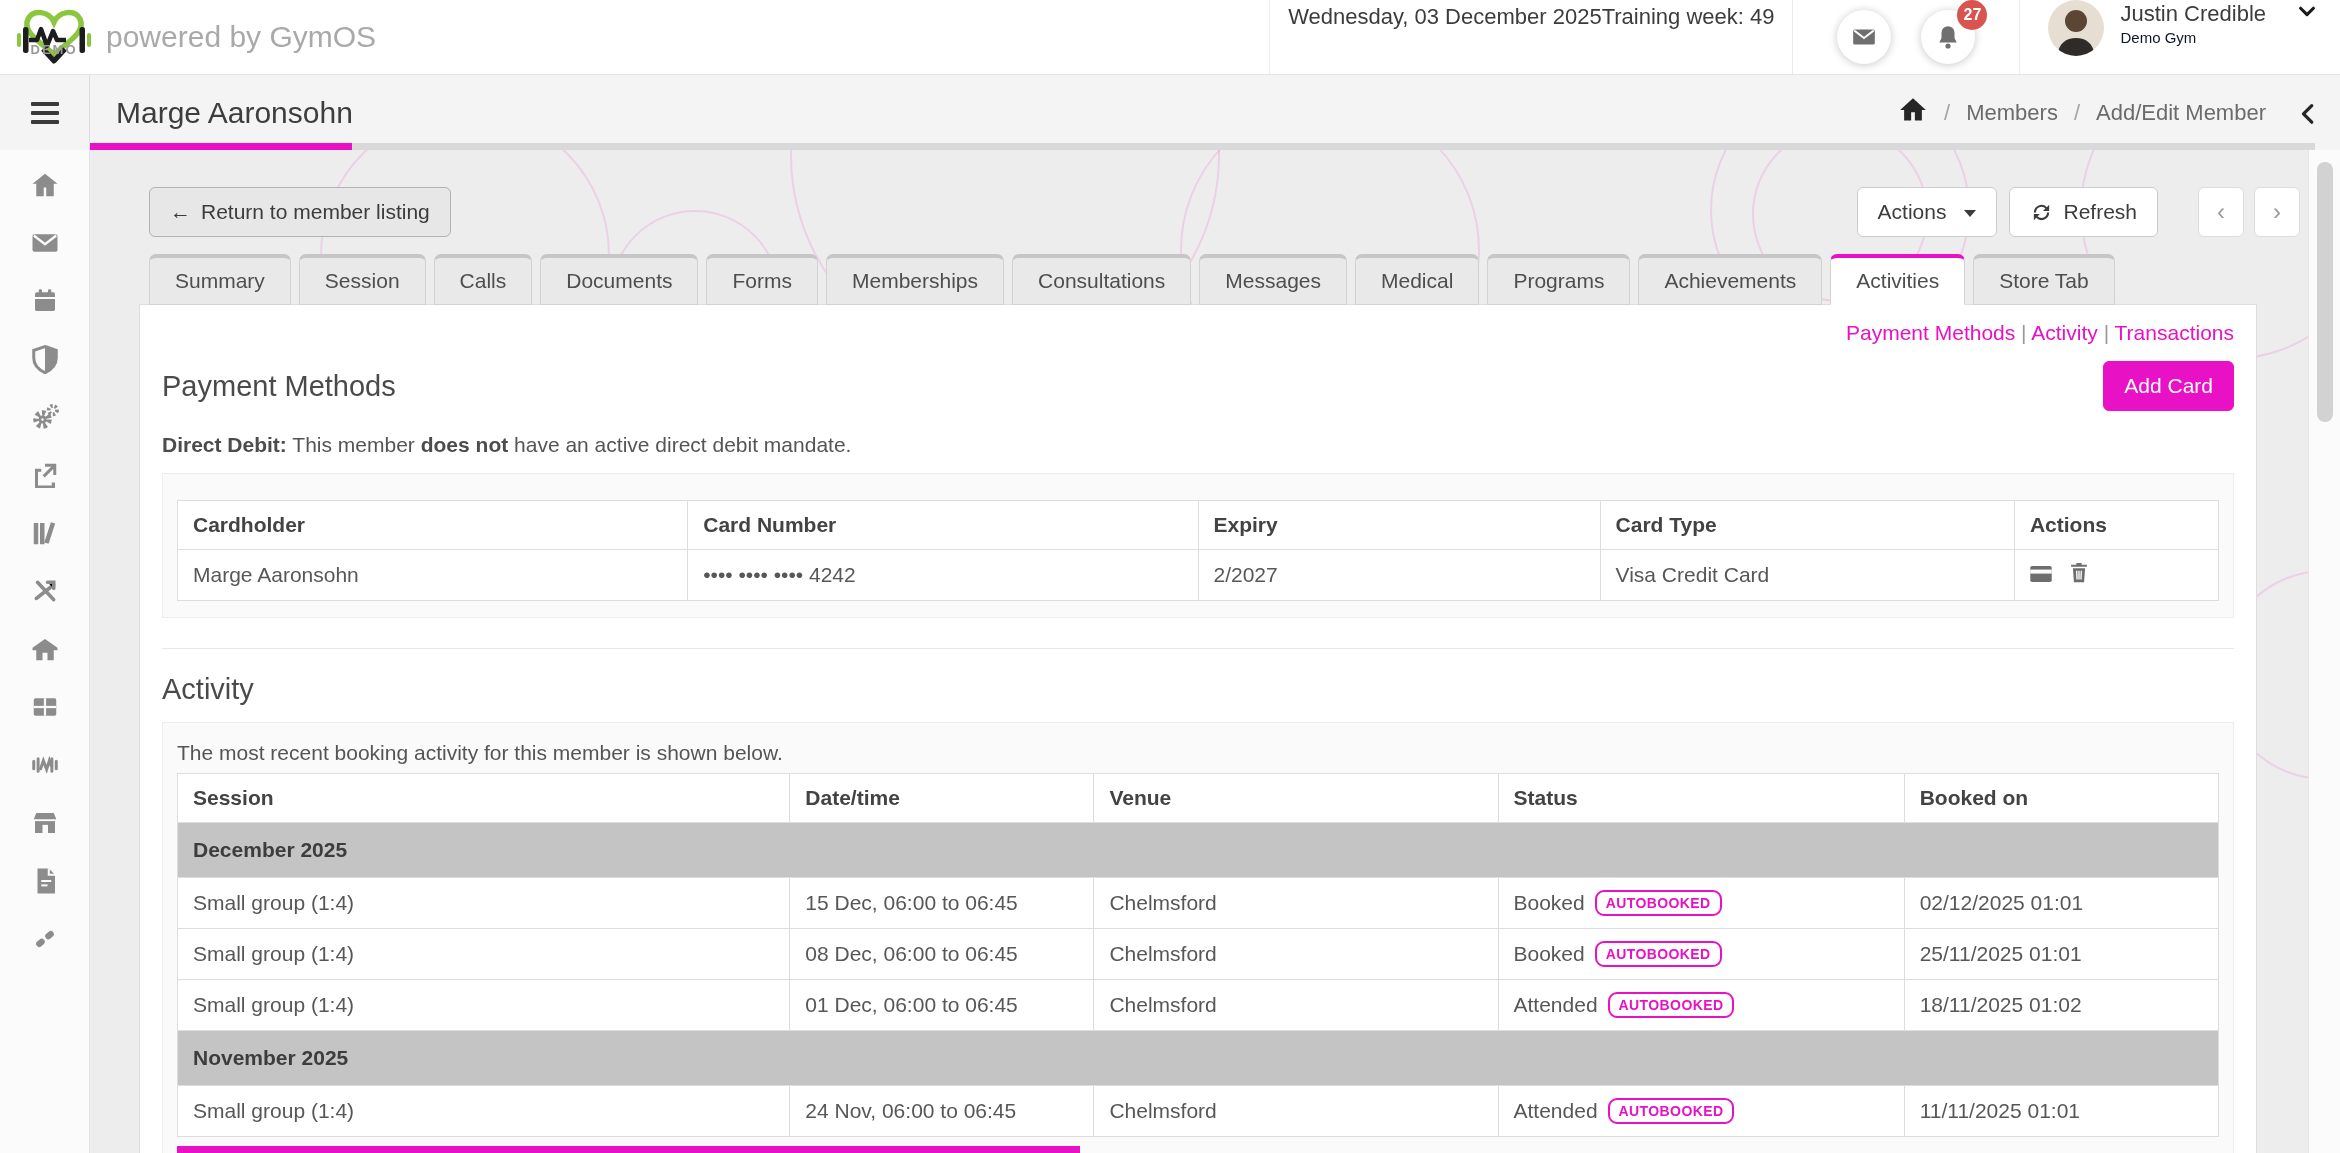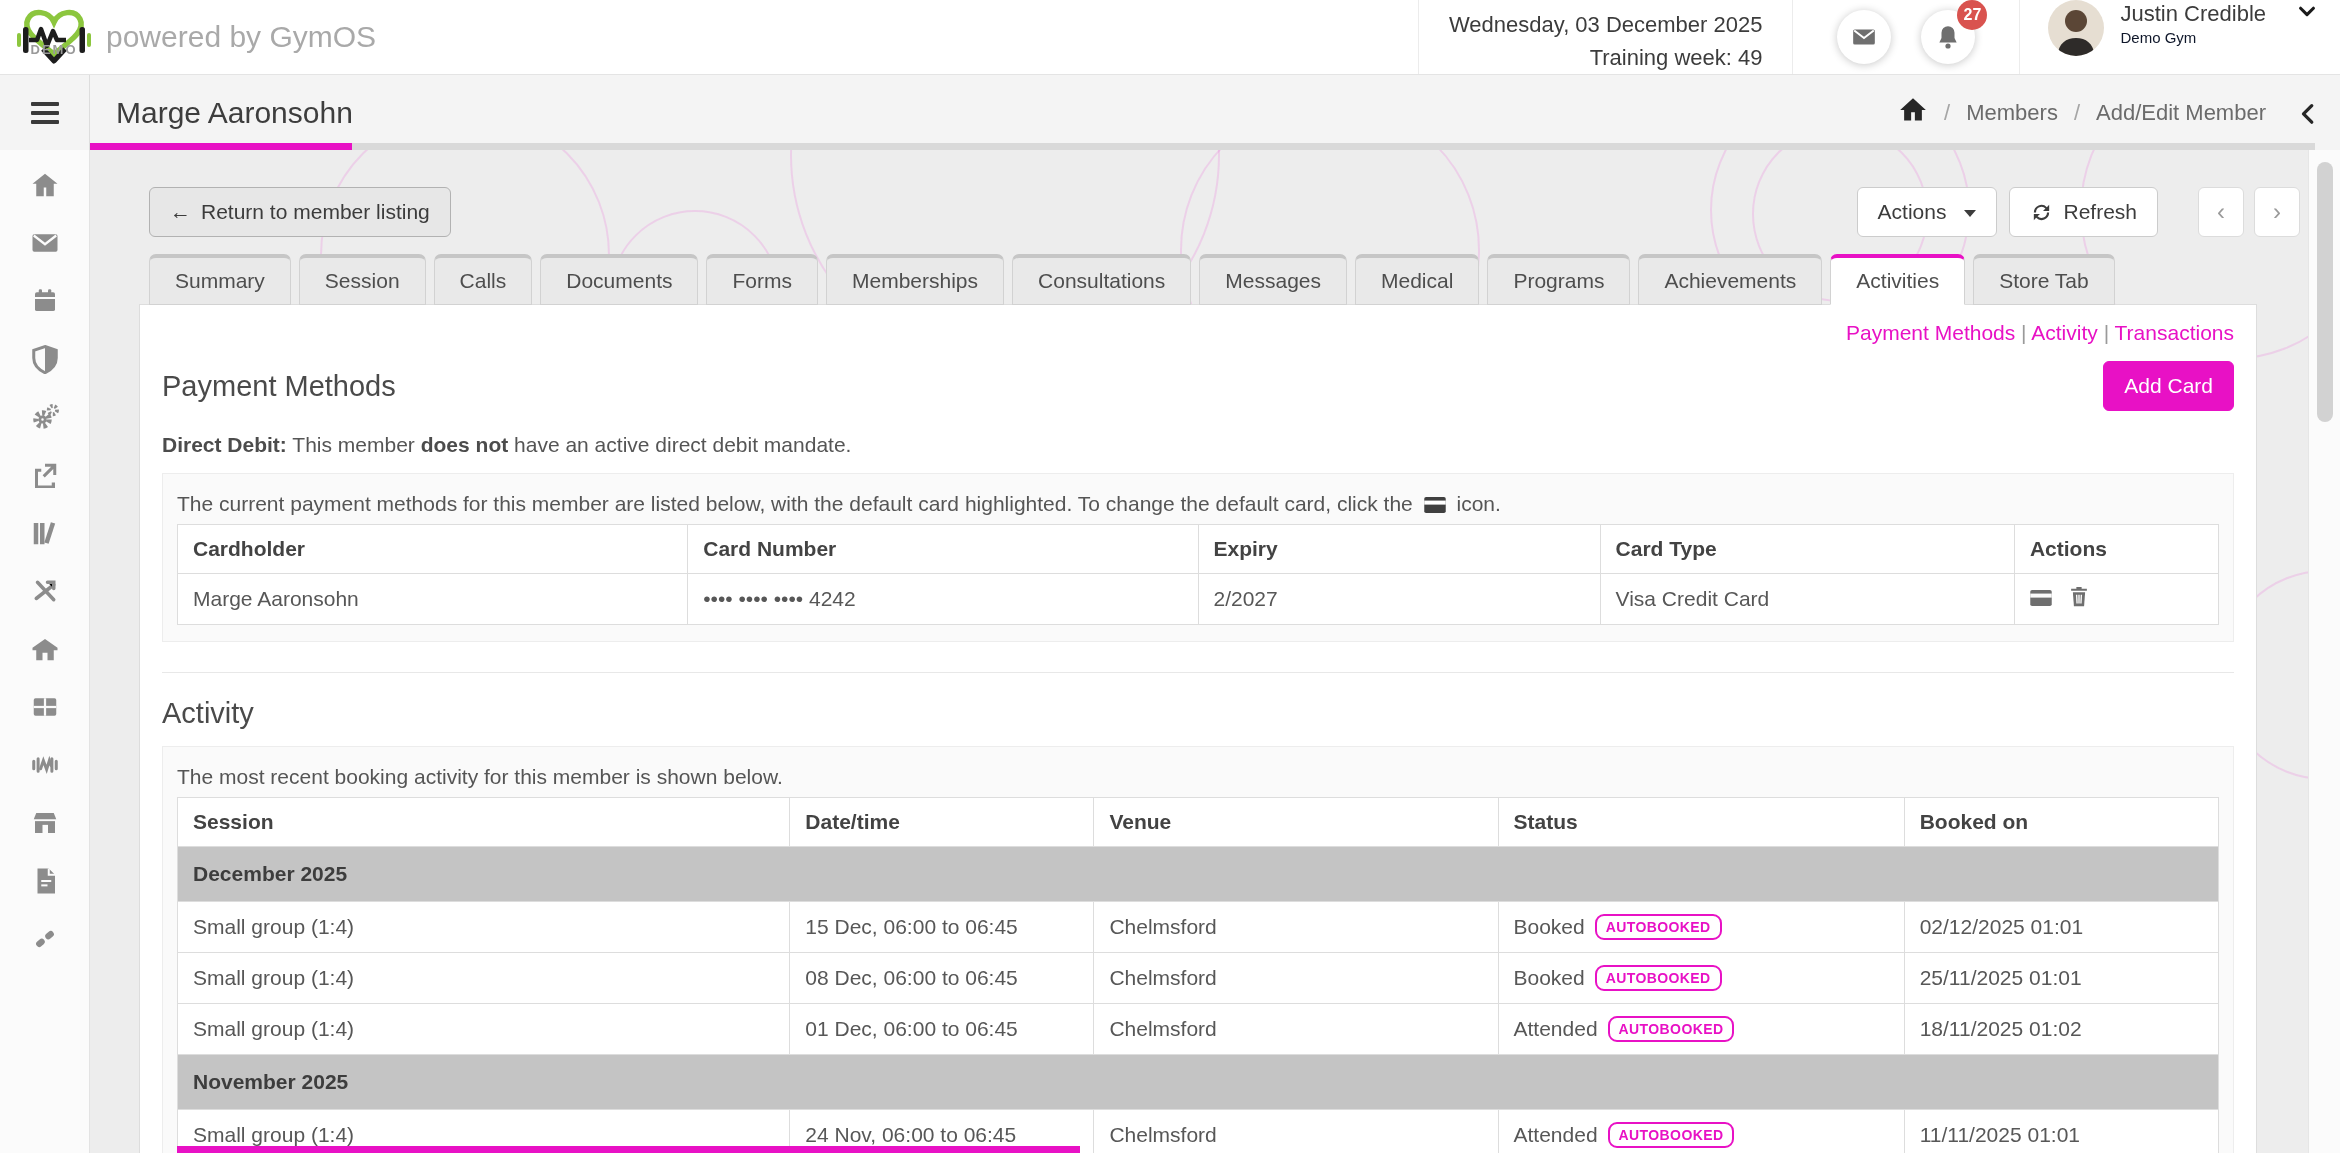--- a/index.html
+++ b/index.html
@@ -4,21 +4,21 @@
 <style>
   *{box-sizing:border-box;margin:0;padding:0}
   html,body{width:2340px;height:1153px;overflow:hidden}
   body{font-family:"Liberation Sans",sans-serif;background:#ededed;color:#555;position:relative}
 
   
   .topbar{height:75px;background:#fff;border-bottom:1px solid #e4e4e4;display:flex;align-items:center;position:relative;z-index:7}
   .brand{display:flex;align-items:center;padding-left:16px;gap:14px}
   .powered{color:#a9a9a9;font-size:30px}
   .topbar-right{margin-left:auto;display:flex;align-items:stretch;height:100%}
-  .date-block{border-left:1px solid #ececec;display:flex;flex-direction:column;justify-content:flex-end;text-align:right;padding:0 30px;font-size:22px;color:#3c3c3c;line-height:1.5;min-width:330px}
+  .date-block{border-left:1px solid #ececec;display:flex;flex-direction:row;justify-content:flex-start;text-align:right;padding:0 18px;font-size:22px;color:#3c3c3c;line-height:1.5;min-width:330px}
   .icon-block{border-left:1px solid #ececec;display:flex;align-items:center;gap:30px;padding:0 44px}
   .circle-btn{width:54px;height:54px;border-radius:50%;background:#fff;box-shadow:0 1px 8px rgba(0,0,0,.22);display:flex;align-items:center;justify-content:center;position:relative;cursor:pointer}
   .notif-badge{position:absolute;top:-10px;right:-12px;background:#d9534f;color:#fff;font-size:16px;font-weight:bold;border-radius:50%;min-width:30px;height:30px;display:flex;align-items:center;justify-content:center;padding:0 4px}
   .user-block{border-left:1px solid #ececec;display:flex;align-items:flex-start;gap:16px;padding:0 22px 0 28px;cursor:pointer}
   .avatar{width:56px;height:56px;border-radius:50%;overflow:hidden;flex:none}
   .user-name{font-size:22px;color:#3c3c3c;line-height:1.3}
   .user-org{font-size:15px;color:#0f172a}
   .user-caret{margin-left:14px}
 
   
@@ -349,28 +349,20 @@
       </div>
 
       <p class="dd-line">
         <b>Direct Debit:</b>
         <span>This member</span>
         <b>does not</b>
         <span>have an active direct debit mandate.</span>
       </p>
 
       <div class="well">
-        <p class="well-info">
-          <span>The current payment methods for this member are listed below, with the default card highlighted. To change the default card, click the</span>
-          <svg class="inline-icon" width="22" height="17" viewBox="0 0 24 19">
-              <rect width="24" height="18" rx="2" fill="#3f3f3f"></rect>
-              <rect y="4" width="24" height="4.5" fill="#fff"></rect>
-            </svg>
-          <span>icon.</span>
-        </p>
         <table>
           <colgroup>
               <col style="width:25%">
               <col style="width:25%">
               <col style="width:19.7%">
               <col style="width:20.3%">
               <col style="width:10%">
             </colgroup>
           <thead>
             <tr>

